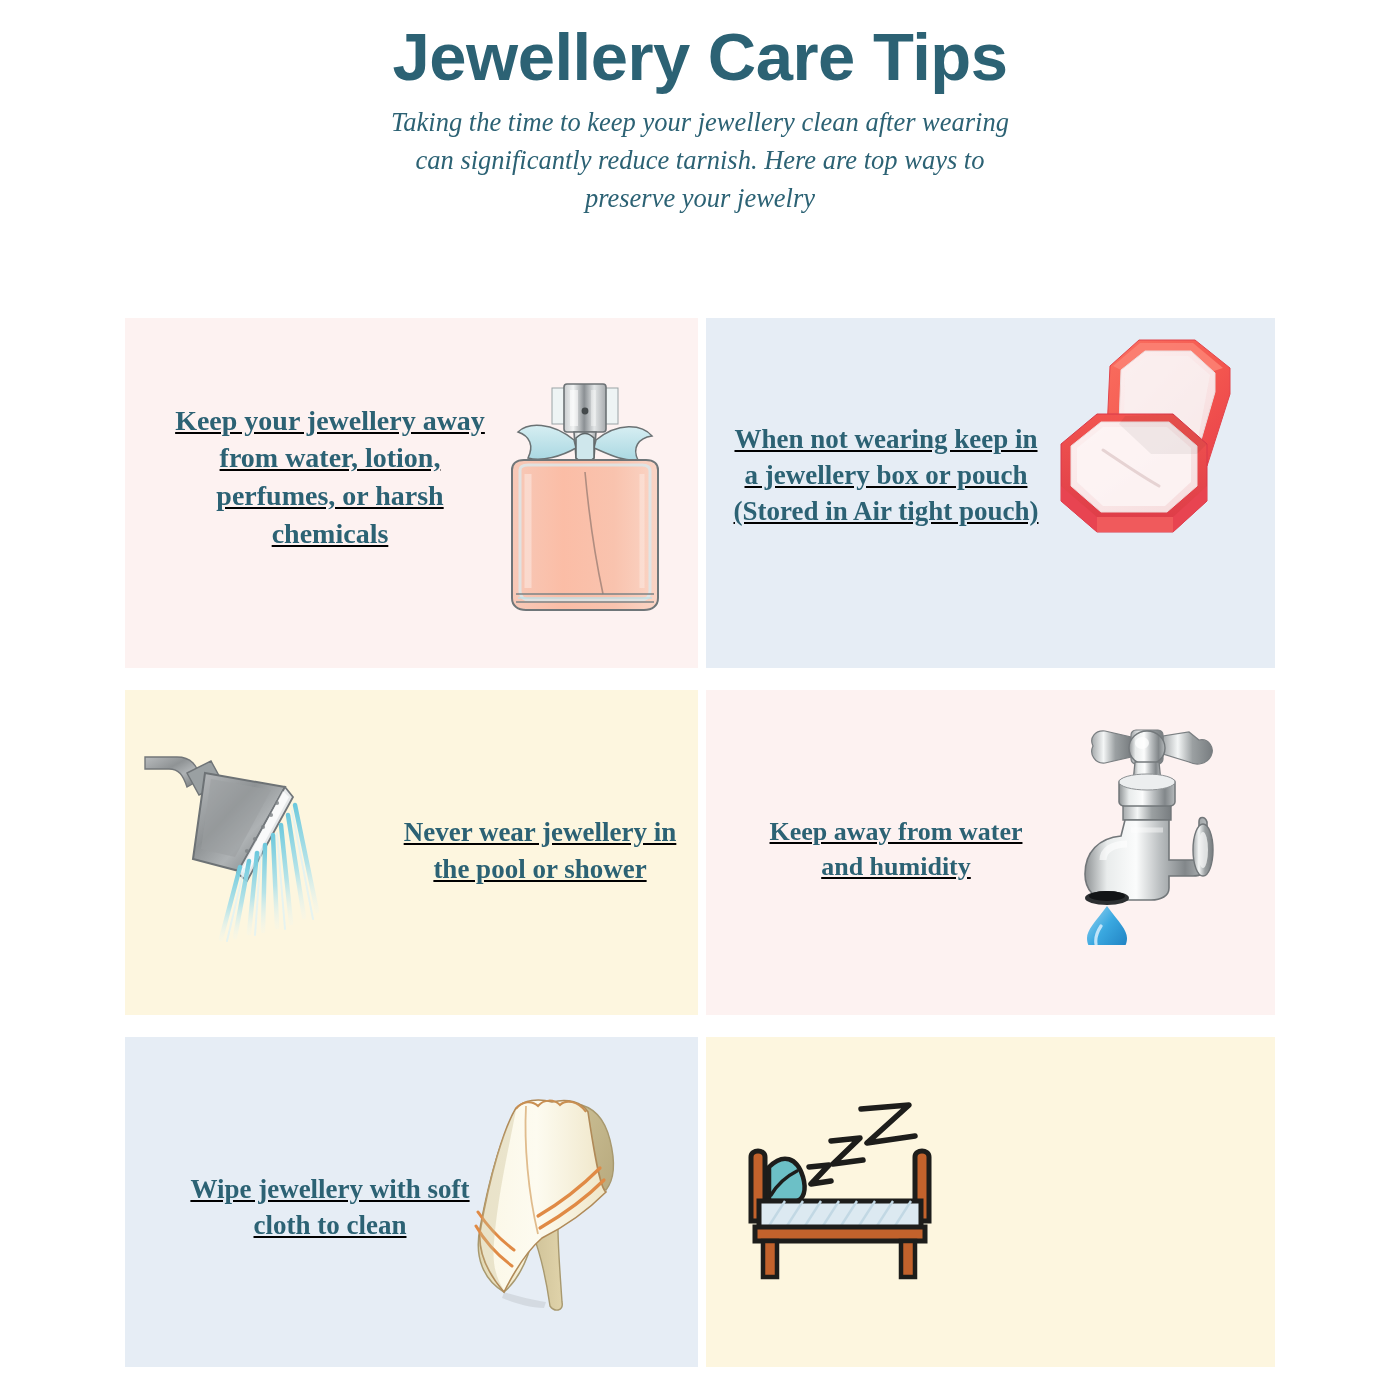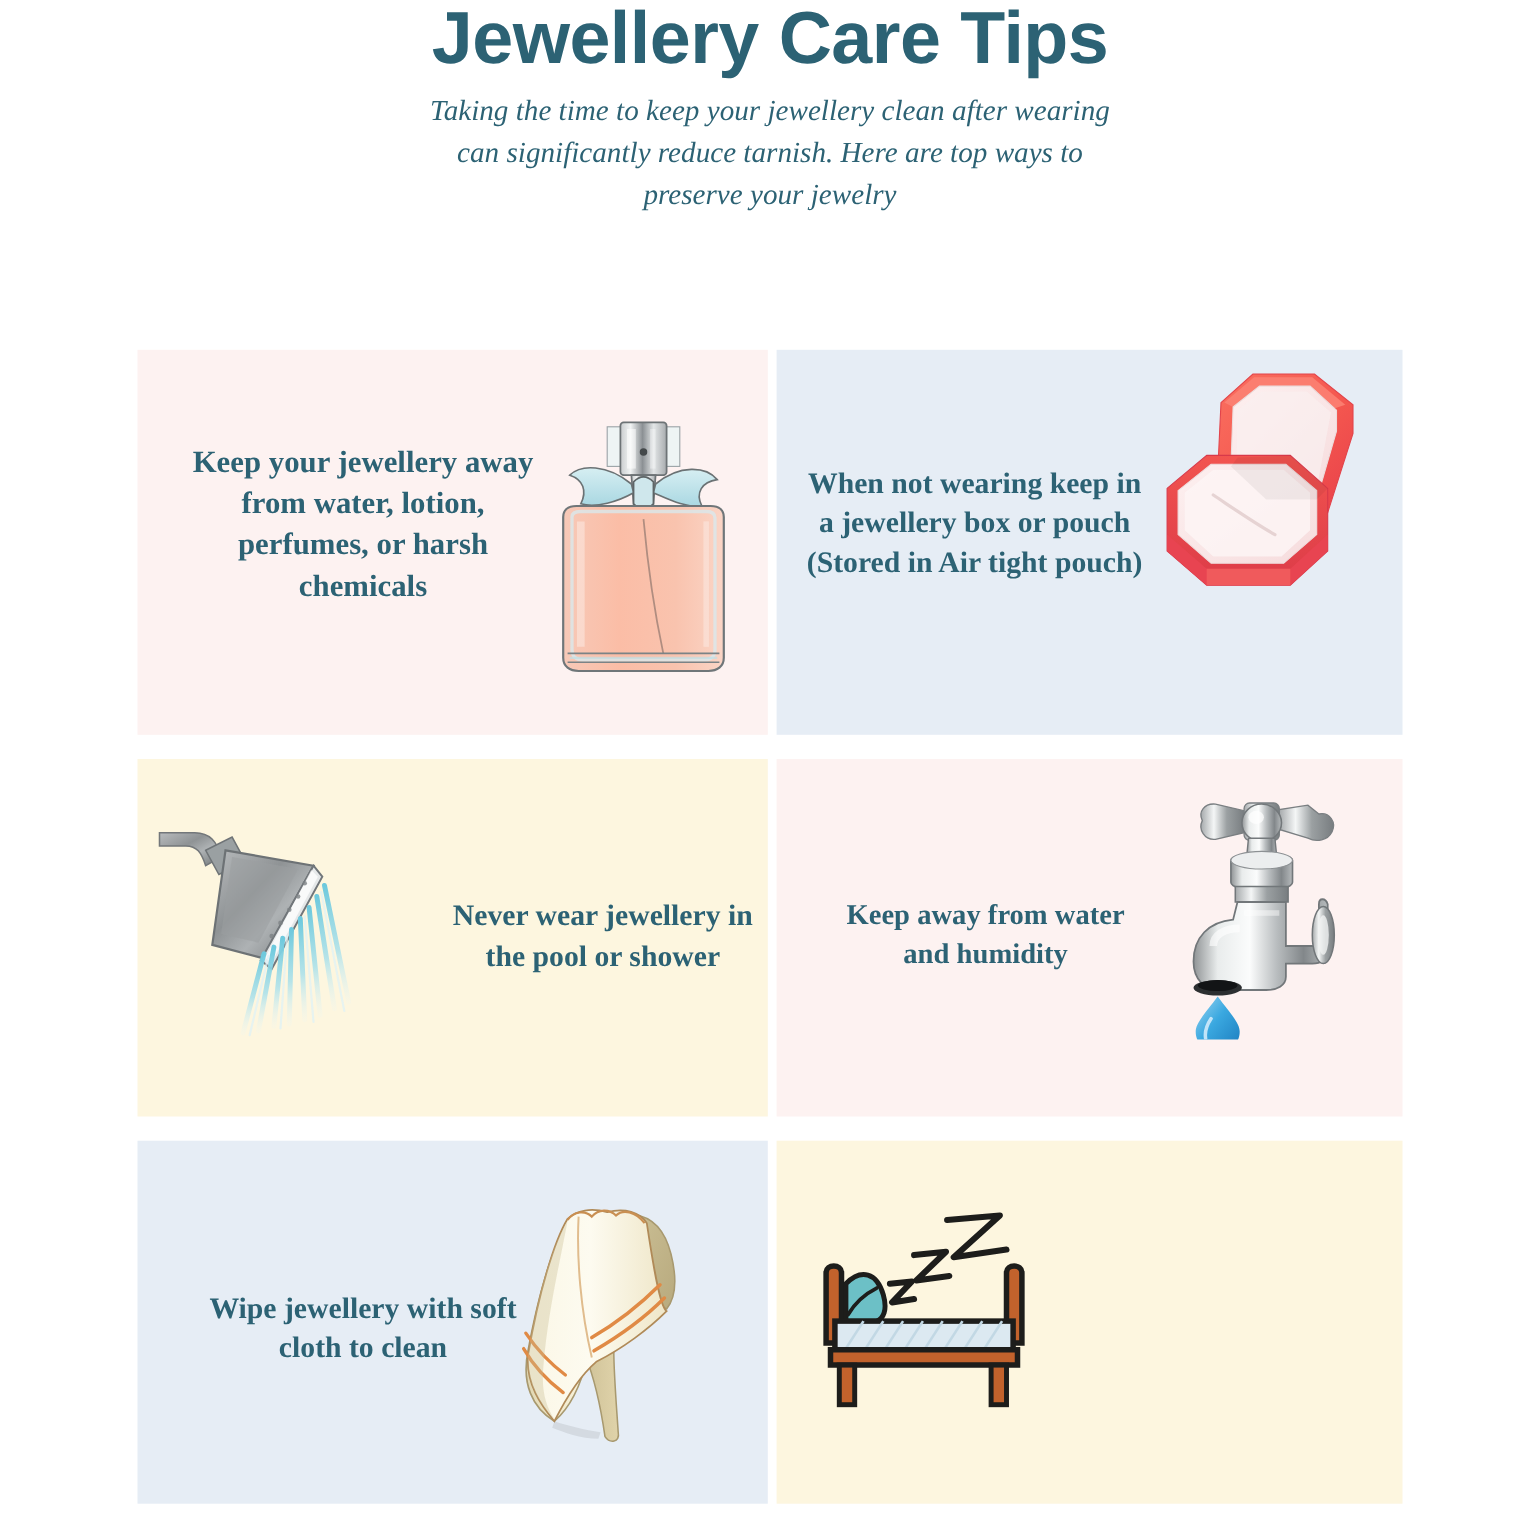--- a/index.html
+++ b/index.html
@@ -16,20 +16,21 @@
 
   .page {
     position: relative;
     width: 1400px;
     height: 1400px;
     background: #ffffff;
   }
 
   
   .header {
+    padding-top: 22px;
     text-align: center;
   }
   .title {
     font-family: "Liberation Sans", sans-serif;
     font-weight: bold;
     font-size: 67px;
     line-height: 1.05;
     color: #2c6274;
     letter-spacing: -0.5px;
     margin: 0;
@@ -48,32 +49,33 @@
   .grid {
     position: absolute;
     left: 125px;
     top: 318px;
     width: 1150px;
     display: grid;
     grid-template-columns: 573px 569px;
     grid-template-rows: 350px 325px 330px;
     column-gap: 8px;
     row-gap: 22px;
+    text-decoration: underline;
   }
 
   .card {
     position: relative;
     display: flex;
     align-items: center;
     overflow: hidden;
     box-sizing: border-box;
   }
   .card.pink   { background: #fdf2f1; }
   .card.blue   { background: #e6edf5; }
-  .card.yellow { background: #fdf6df; justify-content: flex-end; }
+  .card.yellow { background: #fdf6df; }
 
   .card-text {
     font-family: "Liberation Serif", serif;
     font-weight: bold;
     color: #2c6274;
     text-align: center;
     line-height: 1.34;
     z-index: 2;
   }
 

